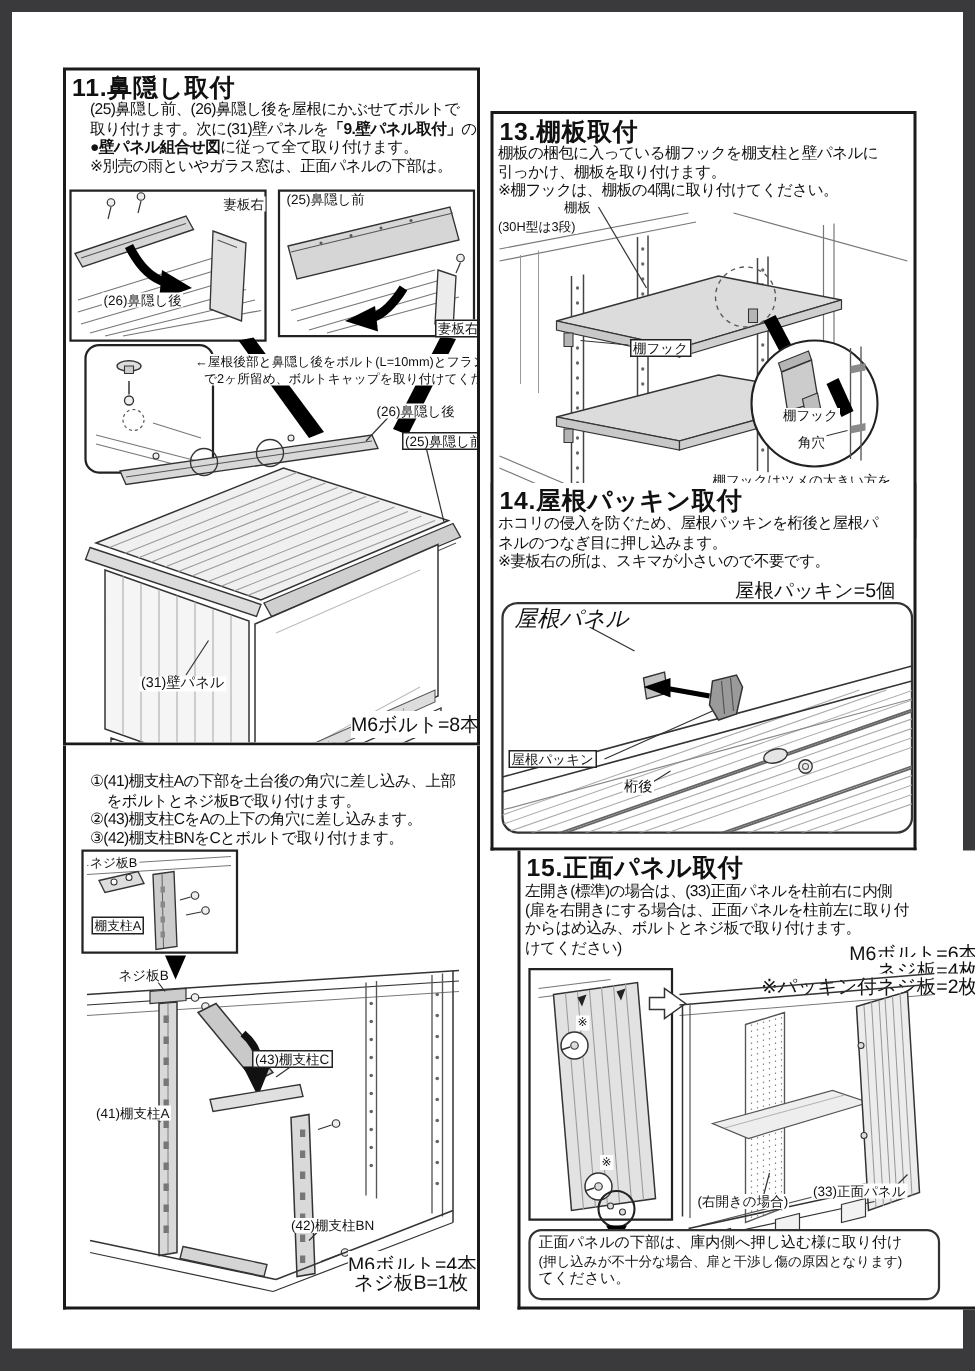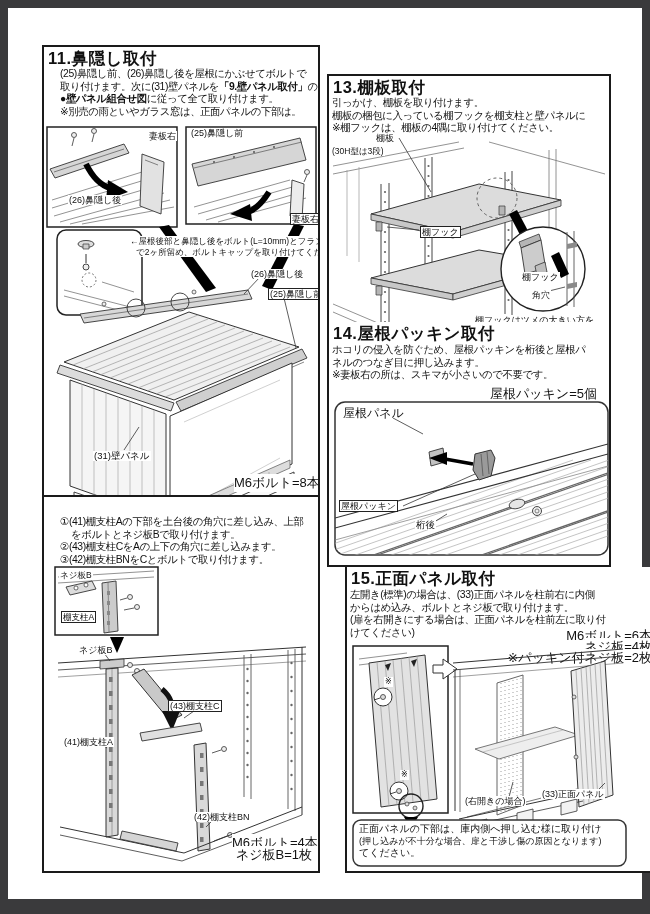--- a/index.html
+++ b/index.html
@@ -305,22 +305,22 @@
     <div class="lbl boxed" style="left:124px;top:203px;">(43)棚支柱C</div>
     <div class="lbl" style="left:19px;top:240px;">(41)棚支柱A</div>
     <div class="lbl" style="left:149px;top:315px;">(42)棚支柱BN</div>
     <div class="qty" style="left:188px;top:337px;">M6ボルト=4本</div>
     <div class="qty" style="left:192px;top:349px;">ネジ板B=1枚</div>
   </div>
 
   <div class="sec" id="sec13">
     <div class="ttl">13.棚板取付</div>
     <div class="body-text" style="left:3px;top:21px;">
+      <div>棚板の梱包に入っている棚フックを棚支柱と壁パネルに</div>
       <div>引っかけ、棚板を取り付けます。</div>
-      <div>棚板の梱包に入っている棚フックを棚支柱と壁パネルに</div>
       <div>※棚フックは、棚板の4隅に取り付けてください。</div>
     </div>
 
     <svg style="top:60px;" width="284" height="217" viewBox="0 0 284 217">
 
       <line x1="4" y1="30" x2="130" y2="6" stroke="#777" stroke-width="0.8"></line>
       <line x1="4" y1="38" x2="135" y2="12" stroke="#777" stroke-width="0.8"></line>
       <line x1="18" y1="34" x2="18" y2="120" stroke="#999" stroke-width="0.7"></line>
       <line x1="30" y1="31" x2="30" y2="126" stroke="#999" stroke-width="0.7"></line>
       <line x1="4" y1="168" x2="70" y2="196" stroke="#777" stroke-width="0.8"></line>
@@ -471,31 +471,31 @@
         <ellipse cx="188" cy="182" rx="8" ry="4.5" fill="#e5e5e5" stroke="#333" stroke-width="0.9" transform="rotate(-15 188 182)"></ellipse>
         <circle cx="208" cy="189" r="4.5" fill="#eee" stroke="#333" stroke-width="0.9"></circle>
         <circle cx="208" cy="189" r="2" fill="none" stroke="#555" stroke-width="0.7"></circle>
 
         <line x1="64" y1="96" x2="94" y2="112" stroke="#333" stroke-width="0.8"></line>
         <line x1="74" y1="184" x2="146" y2="152" stroke="#333" stroke-width="0.8"></line>
         <line x1="102" y1="202" x2="118" y2="192" stroke="#333" stroke-width="0.8"></line>
       </g>
     </svg>
 
-    <div class="lbl" style="left:13px;top:86px;font-size:12px;">屋根パネル</div>
+    <div class="lbl" style="left:13px;top:86px;font-size:15px;font-style:italic;">屋根パネル</div>
     <div class="lbl boxed" style="left:10px;top:178px;">屋根パッキン</div>
     <div class="lbl" style="left:86px;top:198px;font-size:9.5px;">桁後</div>
   </div>
 
   <div class="sec" id="sec15">
     <div class="ttl">15.正面パネル取付</div>
     <div class="body-text" style="left:3px;top:22px;">
       <div>左開き(標準)の場合は、(33)正面パネルを柱前右に内側</div>
+      <div>(扉を右開きにする場合は、正面パネルを柱前左に取り付</div>
       <div>からはめ込み、ボルトとネジ板で取り付けます。</div>
-      <div>(扉を右開きにする場合は、正面パネルを柱前左に取り付</div>
       <div>けてください)</div>
     </div>
     <div class="qty" style="right:10px;top:60px;">M6ボルト=6本</div>
     <div class="qty" style="right:10px;top:71px;">ネジ板=4枚</div>
     <div class="qty" style="right:10px;top:82px;">※パッキン付ネジ板=2枚</div>
 
     <svg width="284" height="306" viewBox="0 0 284 306">
 
       <rect x="6" y="79" width="95" height="167" fill="#fff" stroke="#222" stroke-width="1.5"></rect>
       <line x1="12" y1="92" x2="60" y2="86" stroke="#777" stroke-width="0.8"></line>

